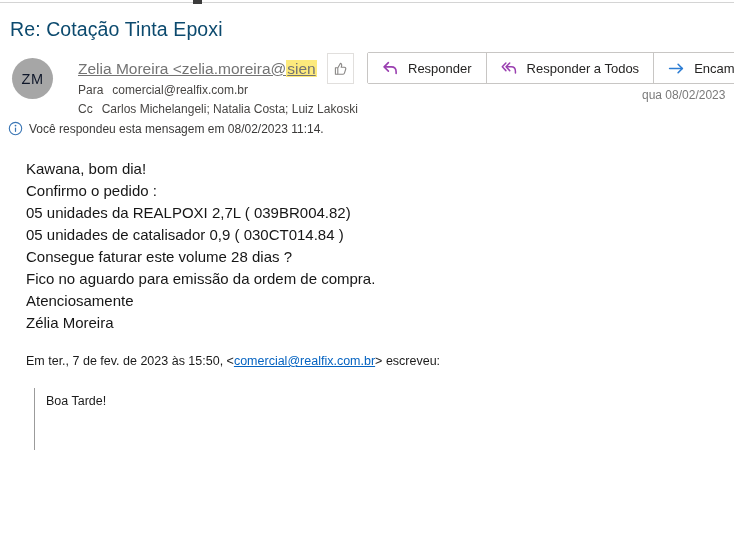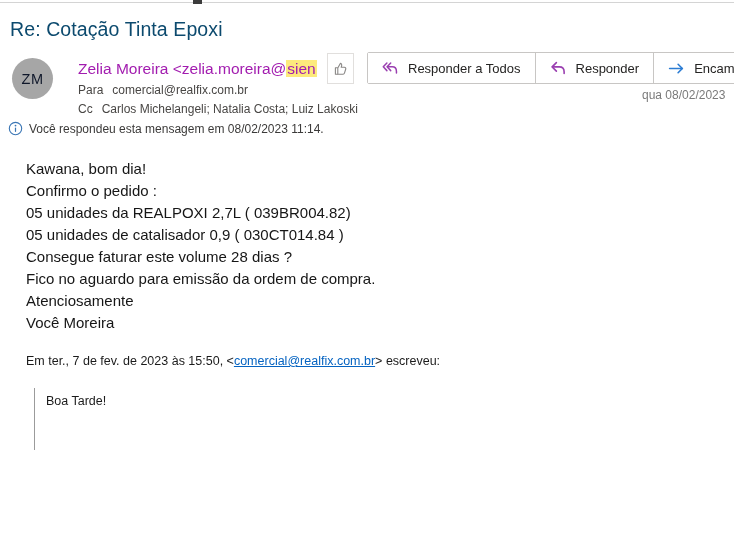--- a/index.html
+++ b/index.html
@@ -21,21 +21,21 @@
 
   .avatar {
     position: absolute; left: 12px; top: 58px;
     width: 41px; height: 41px; border-radius: 50%;
     background: #a6a6a6; color: #0f172a;
     display: flex; align-items: center; justify-content: center;
     font-size: 14.5px; letter-spacing: 0.5px; cursor: pointer;
   }
 
   .sender-block { position: absolute; left: 78px; top: 59px; }
-  .sender-line { font-size: 15.5px; color: #a21caf; line-height: 20px; white-space: nowrap; cursor: pointer; }
+  .sender-line { font-size: 15.5px; color: #737373; line-height: 20px; white-space: nowrap; cursor: pointer; text-decoration: underline; }
   mark.hl { background: #fdea7c; color: inherit; padding: 0 1px; }
   .recip-line { font-size: 12px; color: #484644; line-height: 15px; margin-top: 4px; white-space: nowrap; }
   .recip-label { margin-right: 9px; color: #484644; }
   .recip-value { color: #484644; cursor: pointer; }
 
   .like-btn {
     position: absolute; left: 327px; top: 53px;
     width: 27px; height: 31px; box-sizing: border-box;
     border: 1px solid #e1dfdd; background: #fff;
     display: flex; align-items: center; justify-content: center;
@@ -125,35 +125,35 @@
       <path d="M4.8 7 L7.3 2.4 c1.1 0.2 1.7 1.2 1.35 2.3 L8.2 6.3 h3.3 c0.9 0 1.5 0.85 1.25 1.7 l-1.3 4.2 c-0.2 0.6 -0.75 1 -1.4 1 H4.8 Z" fill="none" stroke="currentColor" stroke-width="1.1" stroke-linejoin="round"></path>
       <path d="M4.8 6.7 H2.4 V13.3 H4.8" fill="none" stroke="currentColor" stroke-width="1.1" stroke-linejoin="round"></path>
     </svg>
   </span>
 </div>
 
 <div class="btn-group">
   <button class="action-btn">
     <span class="icon-reply">
       <svg width="17" height="15" viewBox="0 0 16 14">
+        <path d="M6 1.5 L2 5.5 L6 9.5" fill="none" stroke="currentColor" stroke-width="1.5" stroke-linecap="round" stroke-linejoin="round"></path>
+        <path d="M2.4 5.5 H8.8 C11.7 5.5 13.3 7.6 13.3 10.2 V11.6" fill="none" stroke="currentColor" stroke-width="1.5" stroke-linecap="round"></path>
+      </svg>
+    </span>
+    <span>Responder</span>
+  </button>
+  <button class="action-btn">
+    <span class="icon-reply">
+      <svg width="17" height="15" viewBox="0 0 16 14">
         <path d="M4.6 1.8 L1.2 5.4 L4.6 9" fill="none" stroke="currentColor" stroke-width="1.4" stroke-linecap="round" stroke-linejoin="round"></path>
         <path d="M8.2 1.8 L4.8 5.4 L8.2 9" fill="none" stroke="currentColor" stroke-width="1.4" stroke-linecap="round" stroke-linejoin="round"></path>
         <path d="M5.2 5.4 H9.6 C12.3 5.4 13.6 7.4 13.6 9.8 V11.2" fill="none" stroke="currentColor" stroke-width="1.4" stroke-linecap="round"></path>
       </svg>
     </span>
     <span>Responder a Todos</span>
-  </button>
-  <button class="action-btn">
-    <span class="icon-reply">
-      <svg width="17" height="15" viewBox="0 0 16 14">
-        <path d="M6 1.5 L2 5.5 L6 9.5" fill="none" stroke="currentColor" stroke-width="1.5" stroke-linecap="round" stroke-linejoin="round"></path>
-        <path d="M2.4 5.5 H8.8 C11.7 5.5 13.3 7.6 13.3 10.2 V11.6" fill="none" stroke="currentColor" stroke-width="1.5" stroke-linecap="round"></path>
-      </svg>
-    </span>
-    <span>Responder</span>
   </button>
   <button class="action-btn">
     <span class="icon-forward">
       <svg width="17" height="15" viewBox="0 0 16 14">
         <path d="M1.5 7 H13.5" fill="none" stroke="currentColor" stroke-width="1.5" stroke-linecap="round"></path>
         <path d="M9.5 3 L13.5 7 L9.5 11" fill="none" stroke="currentColor" stroke-width="1.5" stroke-linecap="round" stroke-linejoin="round"></path>
       </svg>
     </span>
     <span>Encaminhar</span>
   </button>
@@ -172,18 +172,18 @@
   <span>Você respondeu esta mensagem em 08/02/2023 11:14.</span>
 </div>
 
 <div class="email-body">
   <p class="p-greet">Kawana, bom dia!</p>
   <p class="p-confirm">Confirmo o pedido :</p>
   <p class="p-items"><span>05 unidades da REALPOXI 2,7L ( 039BR004.82)</span><br><span>05 unidades de catalisador 0,9 ( 030CT014.84 )</span></p>
   <p class="p-ask">Consegue faturar este volume 28 dias ?</p>
   <p class="p-wait">Fico no aguardo para emissão da ordem de compra.</p>
   <p class="p-regards">Atenciosamente</p>
-  <p class="p-sign">Você Moreira</p>
+  <p class="p-sign">Zélia Moreira</p>
   <p class="attribution"><span>Em ter., 7 de fev. de 2023 às 15:50, &lt;</span><a class="mail-link" href="#">comercial@realfix.com.br</a><span>&gt; escreveu:</span></p>
   <blockquote class="quoted">
     <p>Boa Tarde!</p>
   </blockquote>
 </div>
 
 </body></html>

